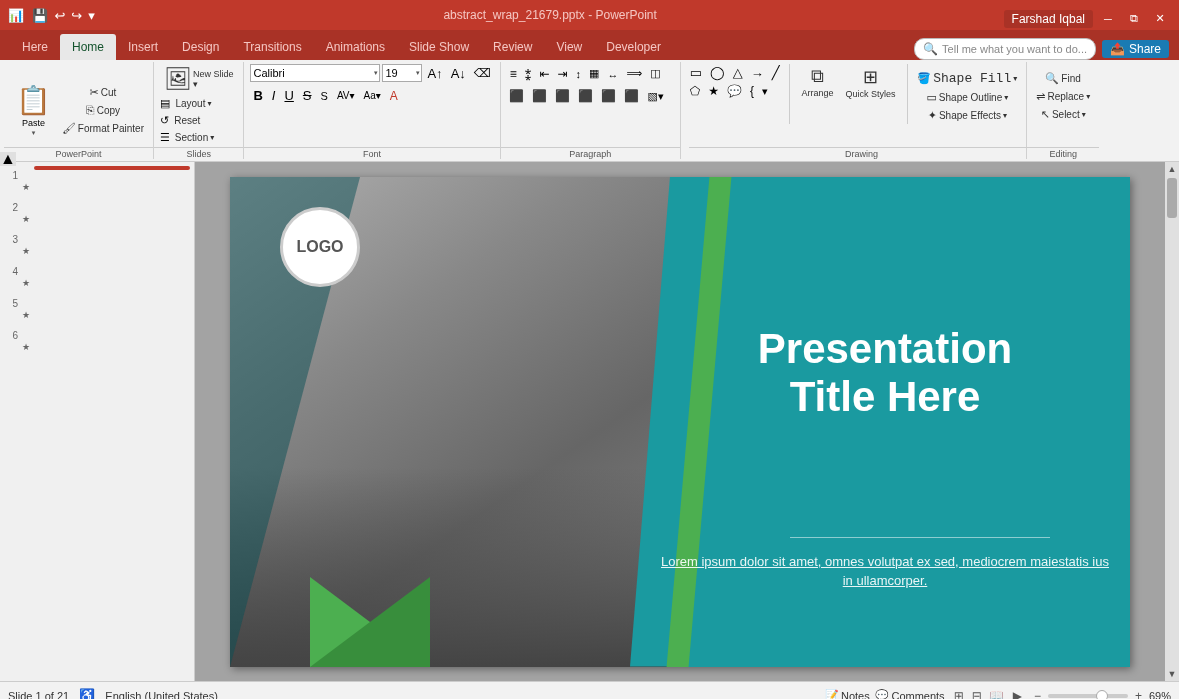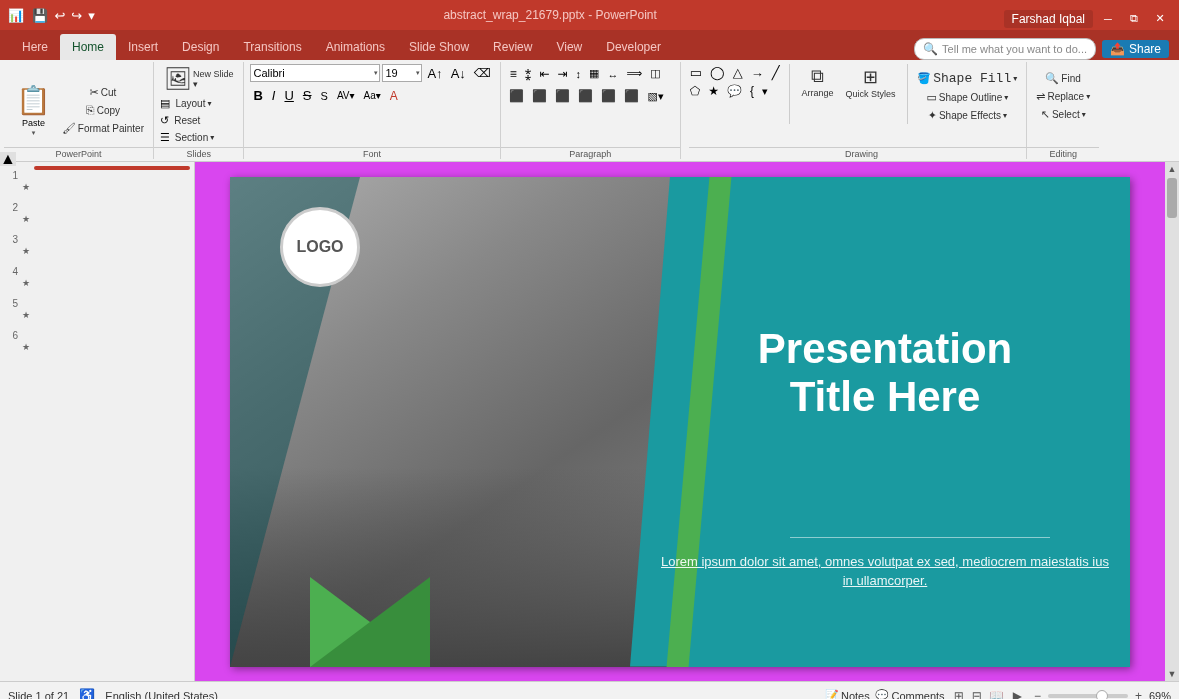--- a/index.html
+++ b/index.html
@@ -136,21 +136,21 @@
       display: flex;
       align-items: center;
       justify-content: center;
       overflow: hidden;
       position: relative;
     }
 
     
     #slide-canvas-area {
       flex: 1;
-      background: #d946ef;
+      background: #a3a3a3;
       display: flex;
       align-items: center;
       justify-content: center;
       overflow: hidden;
       position: relative;
     }
 
     .slide-canvas {
       width: 900px;
       height: 490px;

